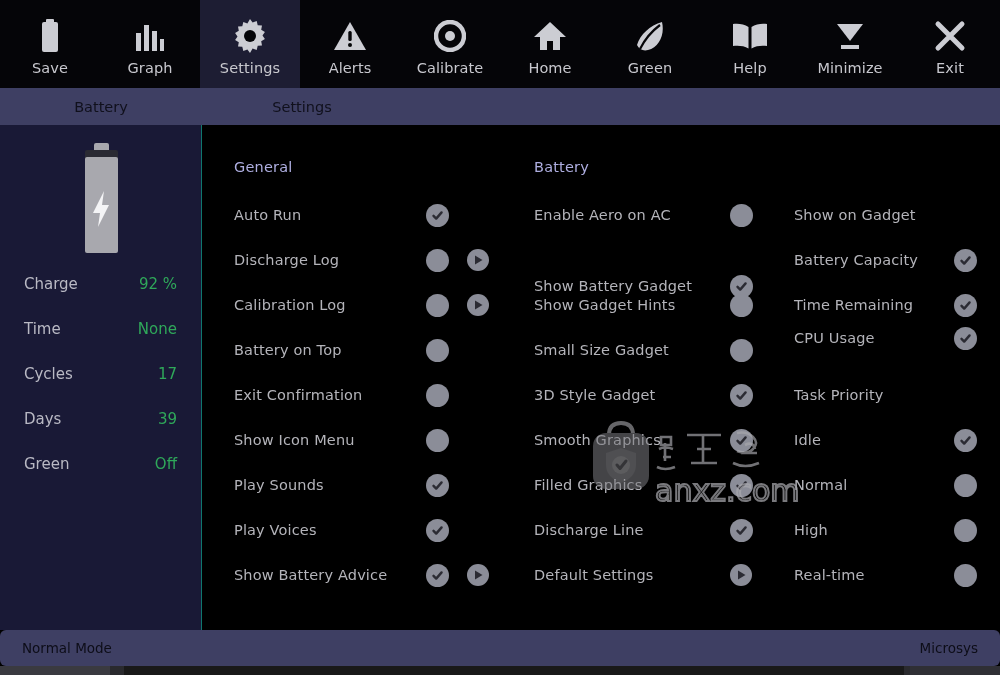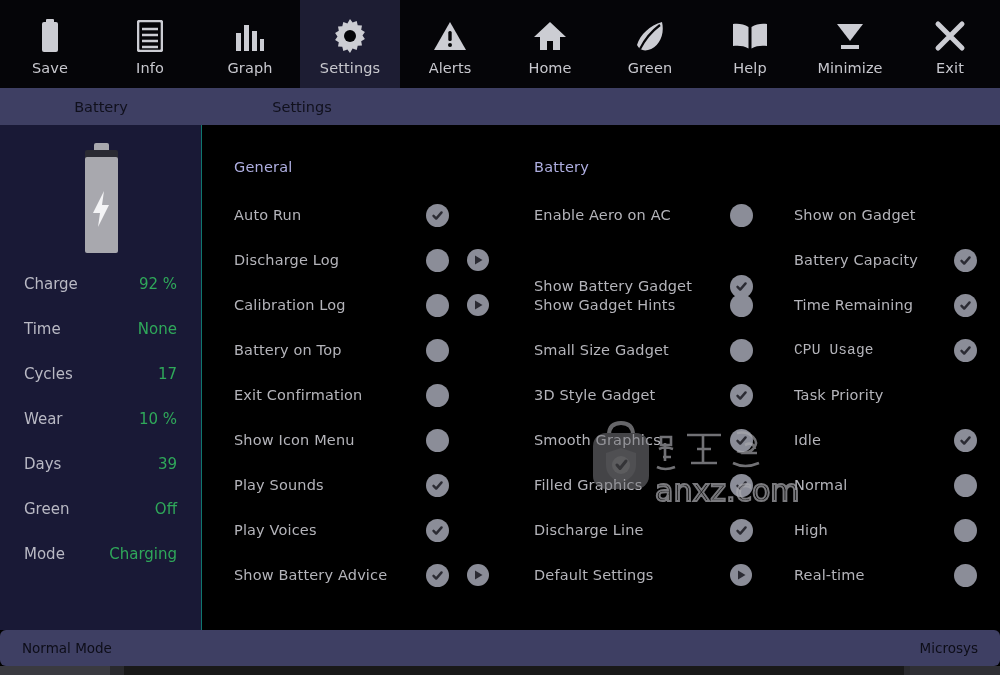--- a/index.html
+++ b/index.html
@@ -190,31 +190,20 @@
         <span class="tool-ico">
           <svg width="22" height="34" viewBox="0 0 22 34">
             <rect x="7" y="0" width="8" height="4" rx="1" fill="#cccdd3"></rect>
             <rect x="3" y="3" width="16" height="30" rx="2" fill="#cccdd3"></rect>
           </svg>
         </span>
         <span class="tool-lbl">Save</span>
       </div>
       <div class="tool-btn">
         <span class="tool-ico">
-          <svg width="26" height="32" viewBox="0 0 26 32">
-            <rect x="1" y="1" width="24" height="30" rx="2" fill="none" stroke="#cccdd3" stroke-width="2.6"></rect>
-            <g stroke="#cccdd3" stroke-width="2.6">
-              <path d="M5 9h16M5 15h16M5 21h16M5 27h16"></path>
-            </g>
-          </svg>
-        </span>
-        <span class="tool-lbl">Info</span>
-      </div>
-      <div class="tool-btn">
-        <span class="tool-ico">
           <svg width="30" height="30" viewBox="0 0 30 30">
             <g fill="#cccdd3">
               <rect x="1" y="12" width="5" height="18"></rect>
               <rect x="9" y="4" width="5" height="26"></rect>
               <rect x="17" y="10" width="5" height="20"></rect>
               <rect x="25" y="18" width="4" height="12"></rect>
             </g>
           </svg>
         </span>
         <span class="tool-lbl">Graph</span>
@@ -230,20 +219,29 @@
       </div>
       <div class="tool-btn">
         <span class="tool-ico">
           <svg width="34" height="30" viewBox="0 0 34 30">
             <path fill="#cccdd3" d="M17 1 L33 29 H1 Z"></path>
             <rect x="15.3" y="10" width="3.4" height="10" rx="1.5" fill="#050508"></rect>
             <circle cx="17" cy="24" r="2" fill="#050508"></circle>
           </svg>
         </span>
         <span class="tool-lbl">Alerts</span>
+      </div>
+      <div class="tool-btn">
+        <span class="tool-ico">
+          <svg width="32" height="32" viewBox="0 0 32 32">
+            <circle cx="16" cy="16" r="14" fill="none" stroke="#cccdd3" stroke-width="4.5"></circle>
+            <circle cx="16" cy="16" r="5" fill="#cccdd3"></circle>
+          </svg>
+        </span>
+        <span class="tool-lbl">Calibrate</span>
       </div>
       <div class="tool-btn">
         <span class="tool-ico">
           <svg width="34" height="30" viewBox="0 0 34 30">
             <path fill="#cccdd3" d="M17 1 L33 16 H27 V29 H20 V20 H14 V29 H7 V16 H1 Z"></path>
           </svg>
         </span>
         <span class="tool-lbl">Home</span>
       </div>
       <div class="tool-btn">
@@ -308,34 +306,26 @@
           </div>
           <div class="stat-row">
             <span class="stat-k">Time</span>
             <span class="stat-v">None</span>
           </div>
           <div class="stat-row">
             <span class="stat-k">Cycles</span>
             <span class="stat-v">17</span>
           </div>
           <div class="stat-row">
-            <span class="stat-k">Wear</span>
-            <span class="stat-v">10 %</span>
-          </div>
-          <div class="stat-row">
             <span class="stat-k">Days</span>
             <span class="stat-v">39</span>
           </div>
           <div class="stat-row">
             <span class="stat-k">Green</span>
             <span class="stat-v">Off</span>
-          </div>
-          <div class="stat-row">
-            <span class="stat-k">Mode</span>
-            <span class="stat-v">Charging</span>
           </div>
         </div>
     </div>
 
     <div class="main">
 
       <div class="col col-general">
         <div class="col-head">General</div>
         <div id="col-general-opts">
             <div class="opt" style="top: 79px;">
@@ -528,21 +518,21 @@
             <div class="opt" style="top: 169px;">
               <span class="opt-lbl">Time Remaining</span>
               <span class="opt-ctrls">
                 <span class="toggle">
                   <svg width="13" height="13" viewBox="0 0 13 13">
                     <path d="M2.5 6.8 L5.2 9.6 L10.6 3.4" fill="none" stroke="#2b2b33" stroke-width="2.4" stroke-linecap="round" stroke-linejoin="round"></path>
                   </svg>
                 </span>
               </span>
             </div>
-            <div class="opt" style="top: 214px; font-family: Liberation Mono, monospace;">
+            <div class="opt" style="top: 202px;">
               <span class="opt-lbl">CPU Usage</span>
               <span class="opt-ctrls">
                 <span class="toggle">
                   <svg width="13" height="13" viewBox="0 0 13 13">
                     <path d="M2.5 6.8 L5.2 9.6 L10.6 3.4" fill="none" stroke="#2b2b33" stroke-width="2.4" stroke-linecap="round" stroke-linejoin="round"></path>
                   </svg>
                 </span>
               </span>
             </div>
             <div class="opt" style="top: 259px;">

